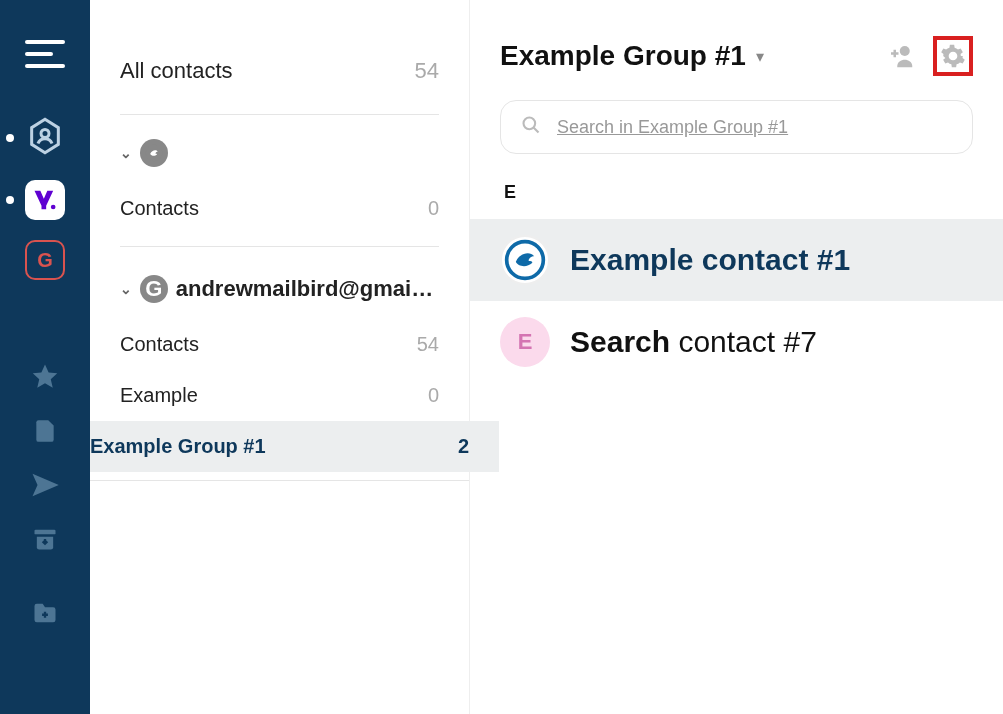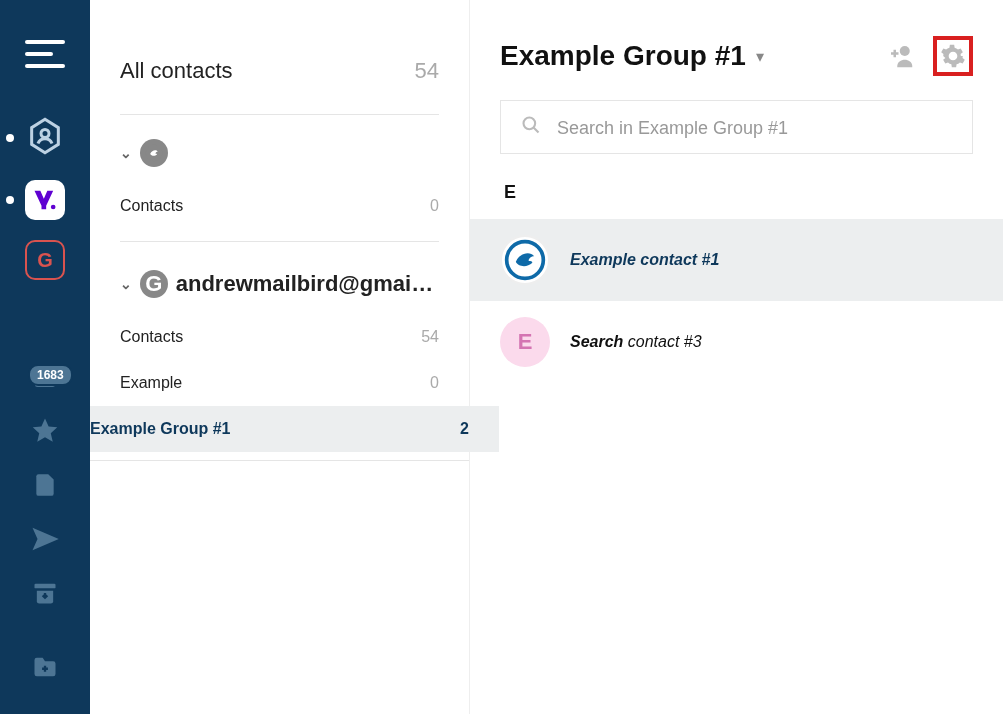--- a/index.html
+++ b/index.html
@@ -32,54 +32,54 @@
   .allcontacts .t { font-size: 22px; color: #222; }
   .allcontacts .c { font-size: 22px; color: #aaa; }
   
   .account-head { display: flex; align-items: center; gap: 8px; padding: 24px 0 16px 0; font-size: 22px; font-weight: 700; color: #222; cursor: pointer; }
   .chev { font-size: 14px; color: #666; }
   .acc-avatar { width: 28px; height: 28px; border-radius: 50%; display: inline-flex; align-items: center; justify-content: center; flex-shrink: 0; }
   .acc-avatar.mailbird { background: #888; color: #fff; }
   .acc-avatar.google { background: #888; color: #fff; font-weight: 700; }
   .acc-name { white-space: nowrap; overflow: hidden; text-overflow: ellipsis; max-width: 260px; }
   
-  .folder-row { display: flex; justify-content: space-between; align-items: center; padding: 14px 0 14px 0; font-size: 16px; color: #222; cursor: pointer; gap: 32px; }
+  .folder-row { display: flex; justify-content: space-between; align-items: center; padding: 14px 0 14px 0; font-size: 20px; color: #222; cursor: pointer; gap: 32px; }
   .folder-row .cnt { color: #aaa; }
   .folder-divider { border-bottom: 1px solid #e5e5e5; margin: 12px 0 4px 0; }
   
   .group-block { margin: 0 -30px; }
   .folder-row.active { background: #eceeef; }
   .folder-row.active .label { font-weight: 700; color: #0e385b; }
   .folder-row.active .cnt { color: #0e385b; font-weight: 600; }
   .folder-row.in-block { padding-left: 30px; padding-right: 30px; }
   .group-divider { border-bottom: 1px solid #e5e5e5; margin: 8px 30px 0 30px; }
   
   
   .right { flex: 1; padding: 36px 30px 0 30px; position: relative; }
   .right-head { display: flex; align-items: center; justify-content: space-between; margin-bottom: 24px; }
   .group-title-wrap { display: flex; align-items: center; gap: 10px; cursor: pointer; }
   .group-title { font-size: 28px; font-weight: 800; color: #111; }
   .caret-down { color: #888; font-size: 16px; }
   .head-actions { display: flex; align-items: center; gap: 12px; }
   .icon-btn { width: 40px; height: 40px; display: flex; align-items: center; justify-content: center; color: #bbb; cursor: pointer; }
   .gear-outline { border: 4px solid #d92020; padding: 2px; }
   
-  .search-box { display: flex; align-items: flex-end; gap: 16px; border: 1px solid #e5e5e5; border-radius: 0; padding: 14px 20px; color: #999; margin-bottom: 28px; }
+  .search-box { display: flex; align-items: center; gap: 16px; border: 1px solid #e5e5e5; border-radius: 16px; padding: 14px 20px; color: #999; margin-bottom: 28px; text-decoration: underline; }
   .search-box input { border: none; outline: none; font-size: 18px; color: #333; flex: 1; background: transparent; }
   .search-box input::placeholder { color: #999; }
   
   .section-letter { font-size: 18px; font-weight: 800; color: #111; margin: 0 0 16px 4px; }
   
   .contact-list { margin: 0 -30px; }
   .contact-row { display: flex; align-items: center; gap: 20px; padding: 16px 30px; cursor: pointer; }
   .contact-row.selected { background: #eceeef; }
   .avatar { width: 50px; height: 50px; border-radius: 50%; display: flex; align-items: center; justify-content: center; font-size: 22px; font-weight: 600; flex-shrink: 0; }
   .avatar.bird { background: #fff; border: 2px solid #eee; padding: 0; }
   .avatar.pink { background: #fbdaec; color: #d474b2; }
-  .contact-name { font-size: 16px; color: #111; font-style: italic; }
+  .contact-name { font-size: 30px; color: #111; }
   .contact-row.selected .contact-name { font-weight: 800; color: #0e385b; }
   .contact-name b { font-weight: 800; }
 </style>
 </head>
 <body>
 
 <div class="app">
 
   <div class="rail">
     <div class="hamburger">
@@ -108,29 +108,20 @@
           </svg>
       </span>
     </div>
 
     <div class="rail-item">
       <span class="rail-box g-box">G</span>
     </div>
 
     <div class="rail-spacer"></div>
 
-    <div class="rail-item">
-      <span class="rail-icon">
-        <svg width="30" height="30" viewBox="0 0 24 24" fill="currentColor">
-            <rect x="5" y="4" width="14" height="10" rx="2"></rect>
-            <rect x="4" y="16" width="16" height="4" rx="2"></rect>
-          </svg>
-      </span>
-      <span class="rail-badge">1683</span>
-    </div>
 
     <div class="rail-item">
       <span class="rail-icon">
         <svg width="30" height="30" viewBox="0 0 24 24" fill="currentColor">
             <path d="M12 2l2.9 6.3 6.9.7-5.2 4.7 1.6 6.8L12 17l-6.2 3.5 1.6-6.8L2.2 9l6.9-.7L12 2z"></path>
           </svg>
       </span>
     </div>
 
     <div class="rail-item">
@@ -253,17 +244,17 @@
         <span class="avatar bird">
           <svg width="44" height="44" viewBox="0 0 48 48">
               <circle cx="24" cy="24" r="20" fill="#fff" stroke="#0e6aa8" stroke-width="4"></circle>
               <path d="M14 26c4-10 16-12 20-6-3 0-6 2-6 5 2 0 4 0 4 2-6 6-16 4-18-1z" fill="#0e6aa8"></path>
             </svg>
         </span>
         <span class="contact-name"><b>Example contact #1</b><span></span></span>
       </div>
       <div class="contact-row">
         <span class="avatar pink">E</span>
-        <span class="contact-name"><b>Search</b><span> contact #3</span></span>
+        <span class="contact-name"><b>Search</b><span> contact #7</span></span>
       </div>
     </div>
   </div>
 </div>
 
 </body></html>

